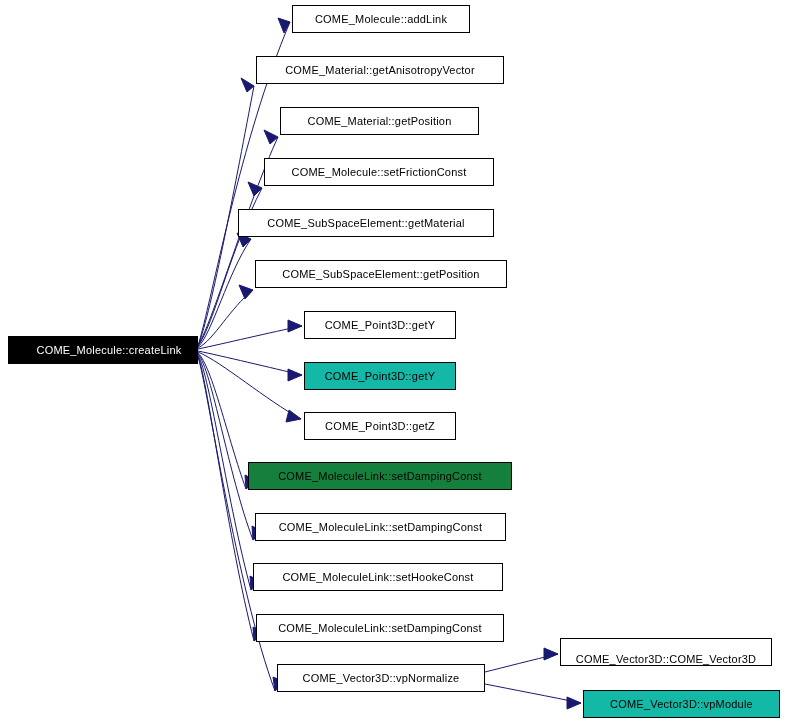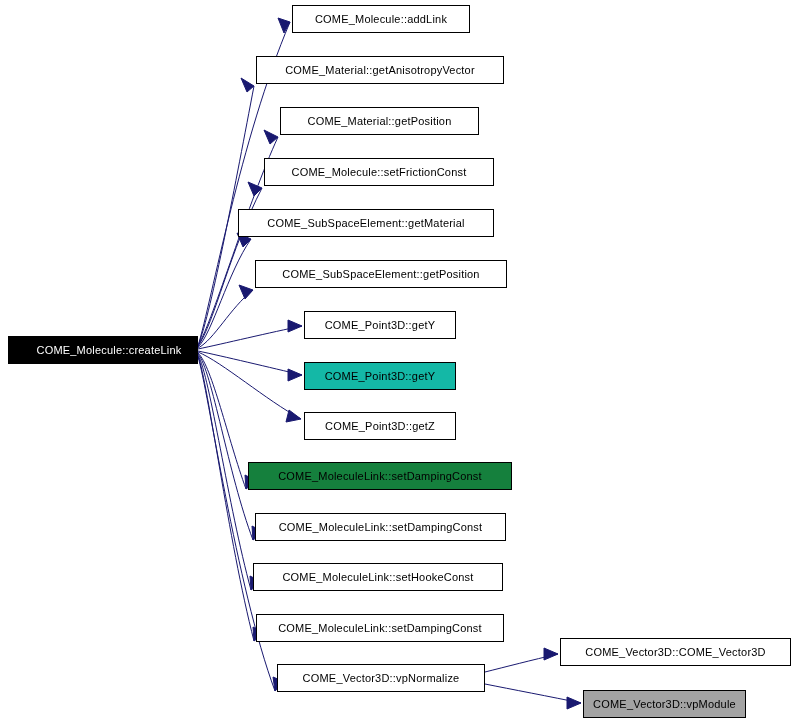--- a/index.html
+++ b/index.html
@@ -132,21 +132,21 @@
       </div>
       <div class="node" style="left: 253px; top: 563px; width: 250px; height: 28px; background: rgb(255, 255, 255); border-color: rgb(0, 0, 0);">
         <span class="node-label">COME_MoleculeLink::setHookeConst</span>
       </div>
       <div class="node" style="left: 256px; top: 614px; width: 248px; height: 28px; background: rgb(255, 255, 255); border-color: rgb(0, 0, 0);">
         <span class="node-label">COME_MoleculeLink::setDampingConst</span>
       </div>
       <div class="node" style="left: 277px; top: 664px; width: 208px; height: 28px; background: rgb(255, 255, 255); border-color: rgb(0, 0, 0);">
         <span class="node-label">COME_Vector3D::vpNormalize</span>
       </div>
-      <div class="node" style="left: 560px; top: 638px; width: 231px; height: 28px; background: rgb(255, 255, 255); border-color: rgb(0, 0, 0);">
+      <div class="node" style="left: 560px; top: 638px; width: 212px; height: 28px; background: rgb(255, 255, 255); border-color: rgb(0, 0, 0); align-items: flex-end;">
         <span class="node-label">COME_Vector3D::COME_Vector3D</span>
       </div>
-      <div class="node" style="left: 583px; top: 690px; width: 163px; height: 28px; background: #a3a3a3; border-color: rgb(0, 0, 0);">
+      <div class="node" style="left: 583px; top: 690px; width: 197px; height: 28px; background: #14b8a6; border-color: rgb(0, 0, 0);">
         <span class="node-label">COME_Vector3D::vpModule</span>
       </div>
     </div>
 
 </div>
 
 </body></html>

